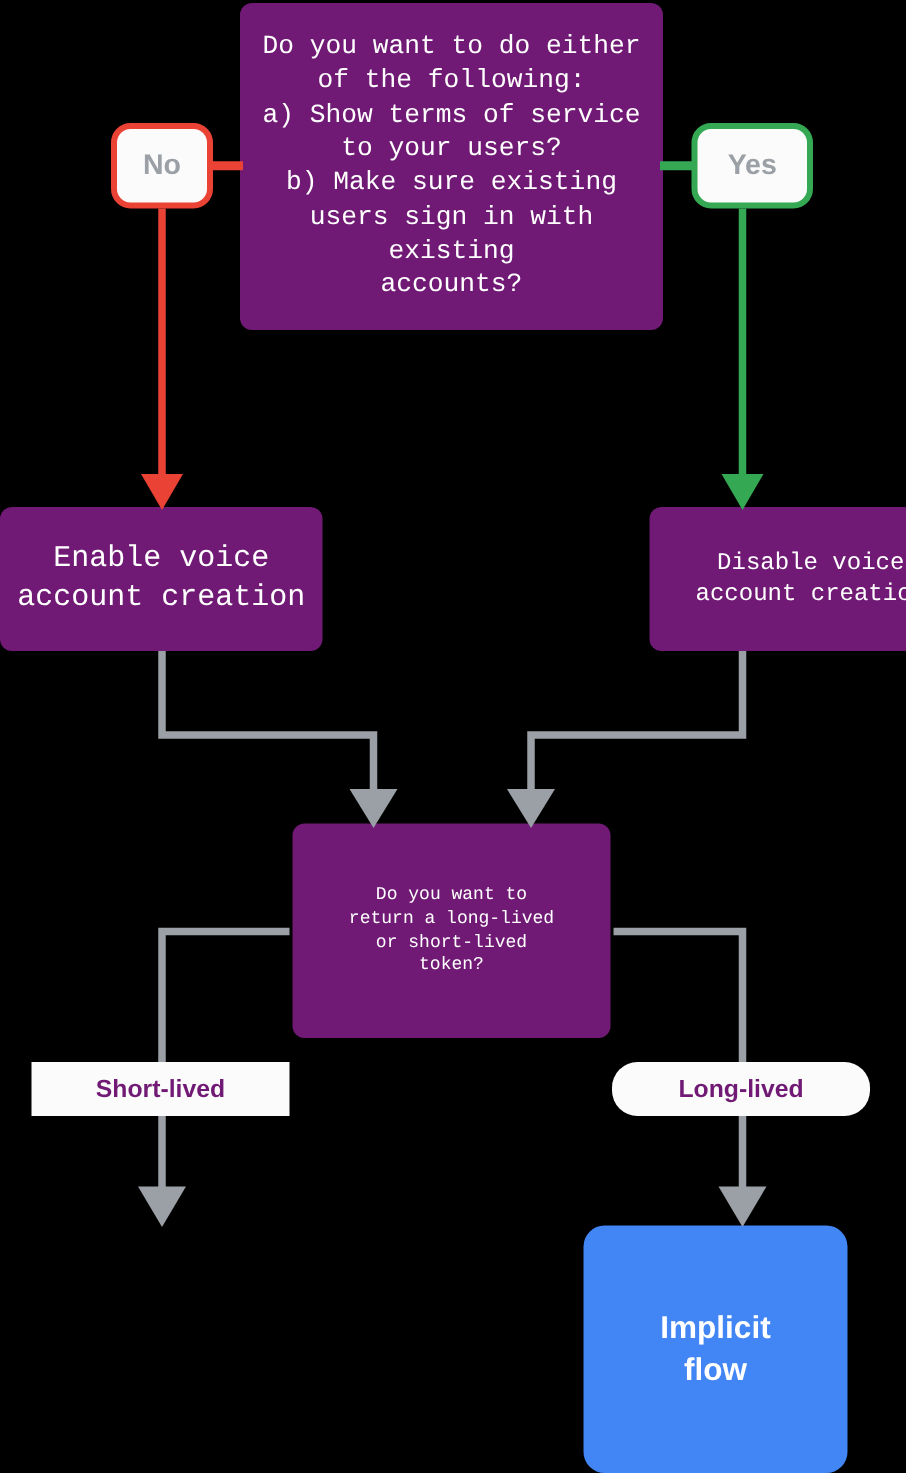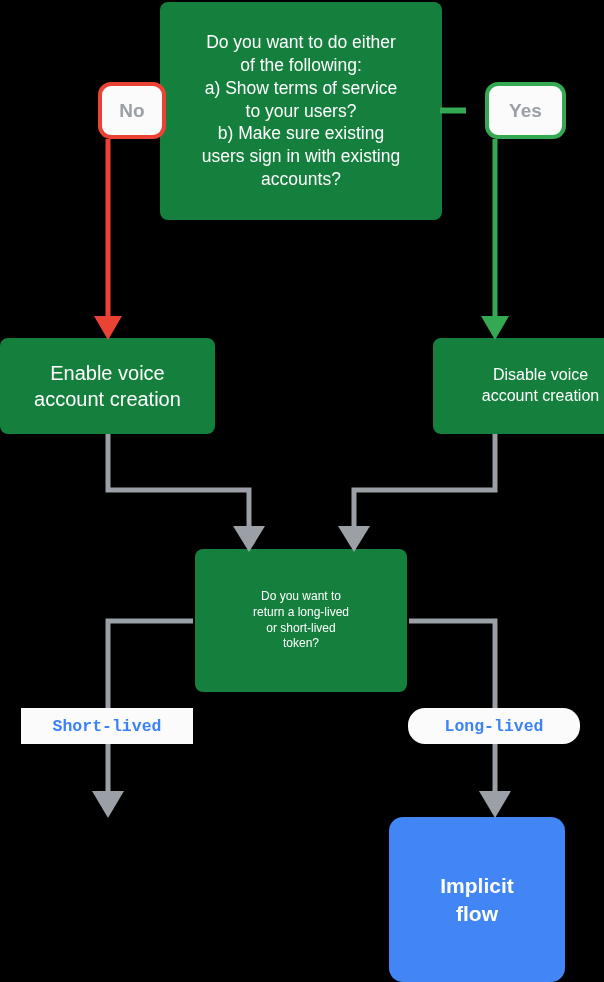--- a/index.html
+++ b/index.html
@@ -25,22 +25,23 @@
     box-sizing: border-box;
     display: flex;
     align-items: center;
     justify-content: center;
     text-align: center;
     color: #ffffff;
     line-height: 1.30;
     white-space: pre-line;
   }
   .node.gray {
-    background: #15803d;
+    background: #701a75;
     border-radius: 8px;
+    font-family: Liberation Mono, monospace;
   }
   .node.blue {
     background: #4285f4;
     border-radius: 14px;
     font-weight: bold;
   }
 
   
   .clip-left  { border-top-left-radius: 0;  border-bottom-left-radius: 0; }
   .clip-right { border-top-right-radius: 0; border-bottom-right-radius: 0; }
@@ -80,44 +81,42 @@
     box-sizing: border-box;
     display: flex;
     align-items: center;
     justify-content: center;
     background: #fbfbfb;
     border-radius: 13px;
     font-size: 19px;
     font-weight: bold;
     color: #9aa0a6;
     z-index: 6;
-    margin-left: 24px;
   }
   #badge-no {
     left: 74px; top: 82px; width: 68px; height: 57px;
     border: 4px solid #ea4335;
   }
   #badge-yes {
     left: 461px; top: 82px; width: 81px; height: 57px;
     border: 4px solid #34a853;
   }
 
   
   .edge-label {
     position: absolute;
     box-sizing: border-box;
     display: flex;
     align-items: center;
     justify-content: center;
     background: #fbfbfb;
-    color: #3b82f6;
+    color: #701a75;
     font-size: 16.5px;
     font-weight: bold;
     z-index: 5;
-    font-family: Liberation Mono, monospace;
   }
   #label-short-lived {
     left: 21px; top: 708px; width: 172px; height: 36px;
   }
   #label-long-lived {
     left: 408px; top: 708px; width: 172px; height: 36px; border-radius: 17px;
   }
 
   
   #connectors {

